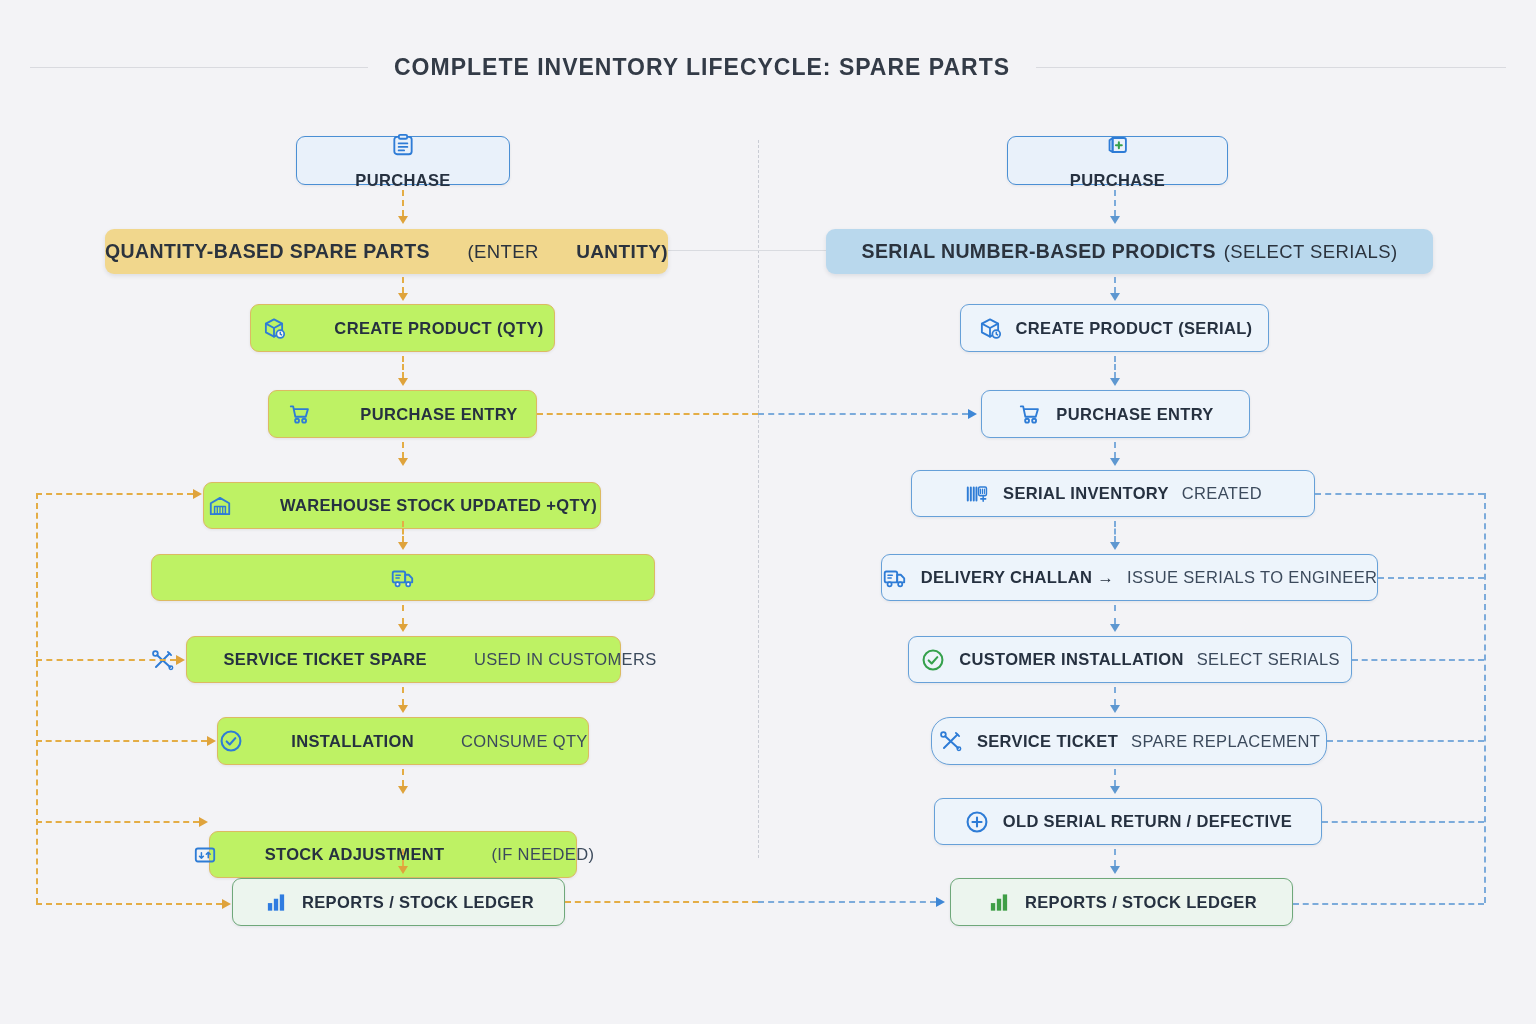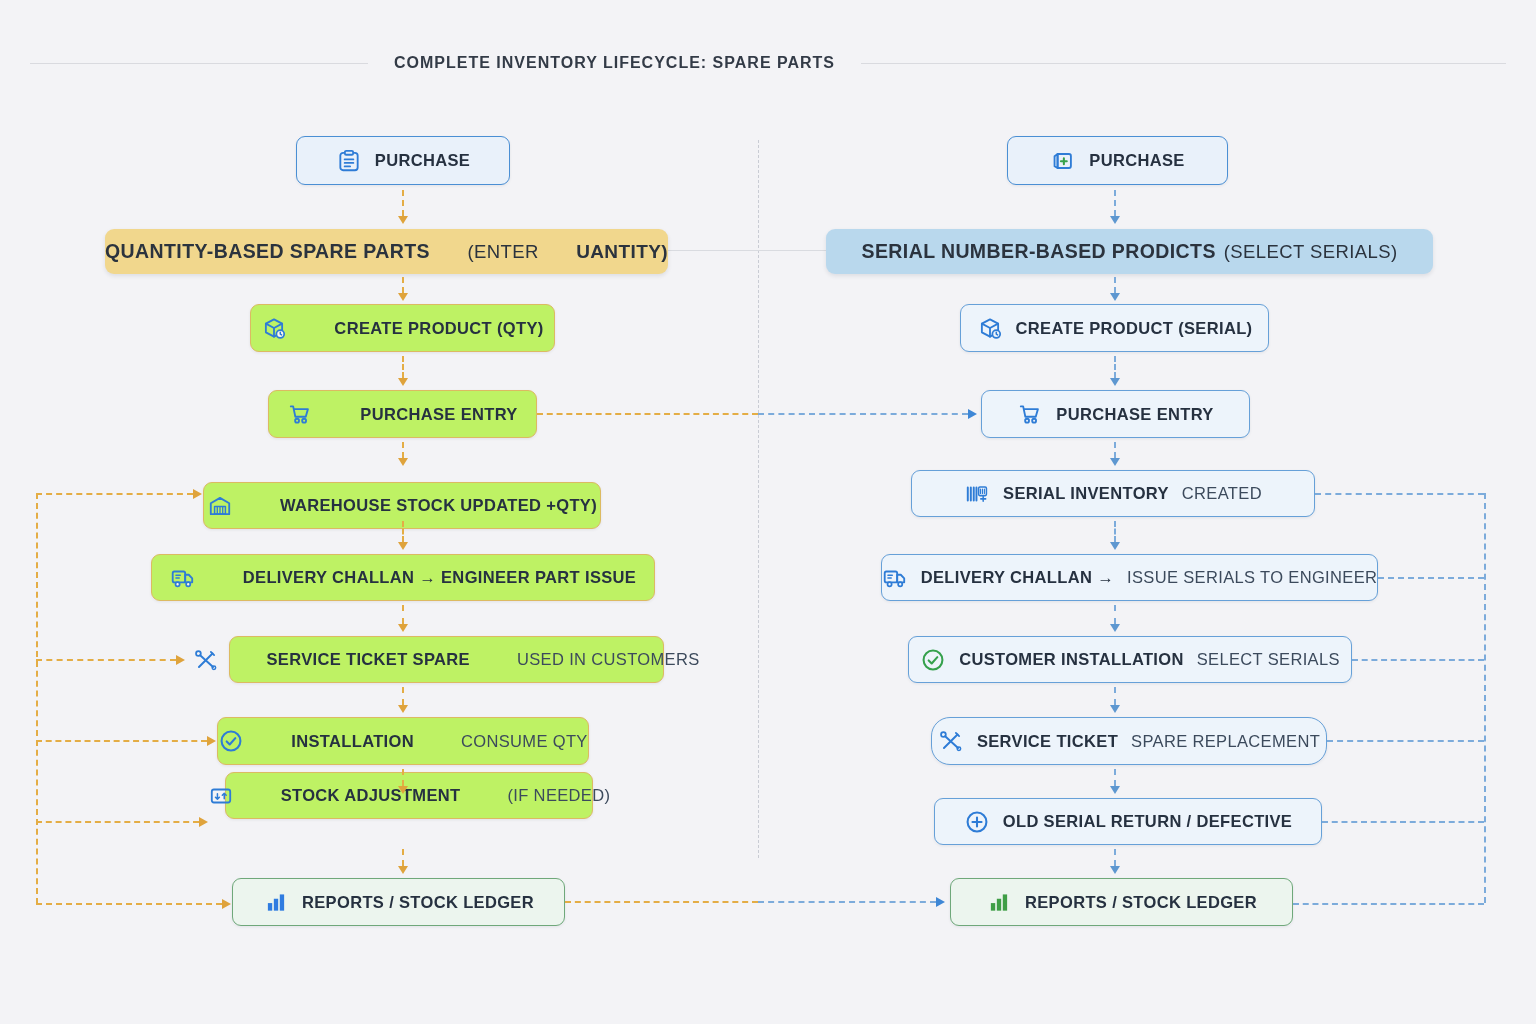--- a/index.html
+++ b/index.html
@@ -8,34 +8,34 @@
     background:#f3f3f6;
     font-family:"Liberation Sans","DejaVu Sans",sans-serif;
     color:#2a3340;
   }
   
   .title-row{position:absolute;top:54px;left:0;right:0;display:flex;align-items:center;padding:0 30px;}
   .title-rule{height:0;border-top:1.5px solid #d9dadf;}
   .rule-l{flex:1 0 auto;width:338px;max-width:338px;}
   .rule-r{flex:1 1 auto;}
   .page-title{
-    font-size:16px;font-weight:700;letter-spacing:1px;color:#333b47;
+    font-size:23px;font-weight:700;letter-spacing:1px;color:#333b47;
     padding:0 26px;white-space:nowrap;
   }
   
   .node{
     position:absolute;display:flex;align-items:center;justify-content:center;gap:13px;
     border-radius:9px;font-size:16.5px;font-weight:600;letter-spacing:.35px;
     color:#263140;white-space:nowrap;box-shadow:0 1px 3px rgba(30,40,60,.08);
     box-sizing:border-box;
   }
   .node .sec{font-weight:400;color:#3c4a5c;}
   .yellowbox{background:#bef264;border:1.5px solid #dcba62;gap:47px;}
   .bluebox{background:#edf4fb;border:1.5px solid #66a0d8;}
-  .purchbox{background:#e9f1fa;border:1.7px solid #4a8fd4;}
+  .purchbox{background:#e9f1fa;border:1.7px solid #4a8fd4;flex-direction:column;}
   .greenbox{background:#ecf5ee;border:1.5px solid #6fa87a;}
   .banner{
     position:absolute;display:flex;align-items:center;justify-content:center;gap:8px;
     border-radius:9px;font-size:19.5px;font-weight:700;letter-spacing:.4px;color:#2b333e;
     white-space:nowrap;box-shadow:0 2px 4px rgba(30,40,60,.10);
   }
   .banner .sec{font-weight:400;font-size:18.5px;}
   .banner .secb{font-weight:700;font-size:19px;}
   .banner-yellow{background:#f1d78d;justify-content:space-between;}
   .banner-blue{background:#b9d8ed;}
@@ -122,24 +122,23 @@
 <div class="node yellowbox" style="left:151px;top:554px;width:504px;height:47px;">
   <span class="icon">
     <svg viewBox="0 0 24 24" width="26" height="26">
         <rect x="2.5" y="6" width="11.5" height="10" rx="1.5" stroke-width="1.7"></rect>
         <path d="M5.5 9.5h4M5.5 12h3" stroke-width="1.4"></path>
         <path d="M14 9h3.3l3.2 3.4V16H14z" stroke-width="1.7"></path>
         <circle cx="7" cy="17.8" r="1.9" fill="#fdf8ec" stroke-width="1.6"></circle>
         <circle cx="16.8" cy="17.8" r="1.9" fill="#fdf8ec" stroke-width="1.6"></circle>
       </svg>
   </span>
-  <span>DELIVERY CHALLAN → ENGINEER PART ISSUE</span>
-</div>
-
-<div class="node yellowbox" style="left:186px;top:636px;width:435px;height:47px;margin-left:43px;">
+</div>
+
+<div class="node yellowbox" style="left:186px;top:636px;width:435px;height:47px;">
   <span class="icon">
     <svg viewBox="0 0 24 24" width="26" height="26">
         <path d="M5.5 18.5L18 6" stroke-width="1.8"></path>
         <circle cx="5" cy="6" r="2.2" stroke-width="1.6"></circle>
         <path d="M6.6 7.6L18.5 18.5" stroke-width="1.8"></path>
         <circle cx="19.3" cy="19.2" r="1.6" stroke-width="1.4"></circle>
         <path d="M16.5 4.5l3 3" stroke-width="1.6"></path>
       </svg>
   </span>
   <span>SERVICE TICKET SPARE</span>
@@ -150,21 +149,21 @@
   <span class="icon">
     <svg viewBox="0 0 24 24" width="26" height="26">
         <circle cx="12" cy="12" r="8.7" stroke-width="1.9"></circle>
         <path d="M8 12.4l2.8 2.8 5.2-5.8" stroke-width="1.9"></path>
       </svg>
   </span>
   <span>INSTALLATION</span>
   <span class="sec">CONSUME QTY</span>
 </div>
 
-<div class="node yellowbox" style="left:209px;top:772px;width:368px;height:47px;margin-left:16px;">
+<div class="node yellowbox" style="left:209px;top:831px;width:368px;height:47px;">
   <span class="icon">
     <svg viewBox="0 0 24 24" width="26" height="26">
         <rect x="3.5" y="6" width="17" height="12" rx="2" stroke-width="1.7"></rect>
         <path d="M8.7 10v5M8.7 15l-1.8-1.8M8.7 15l1.8-1.8" stroke-width="1.4"></path>
         <path d="M15 14.5v-5M15 9.5l-1.8 1.8M15 9.5l1.8 1.8" stroke-width="1.4"></path>
       </svg>
   </span>
   <span>STOCK ADJUSTMENT</span>
   <span class="sec">(IF NEEDED)</span>
 </div>

